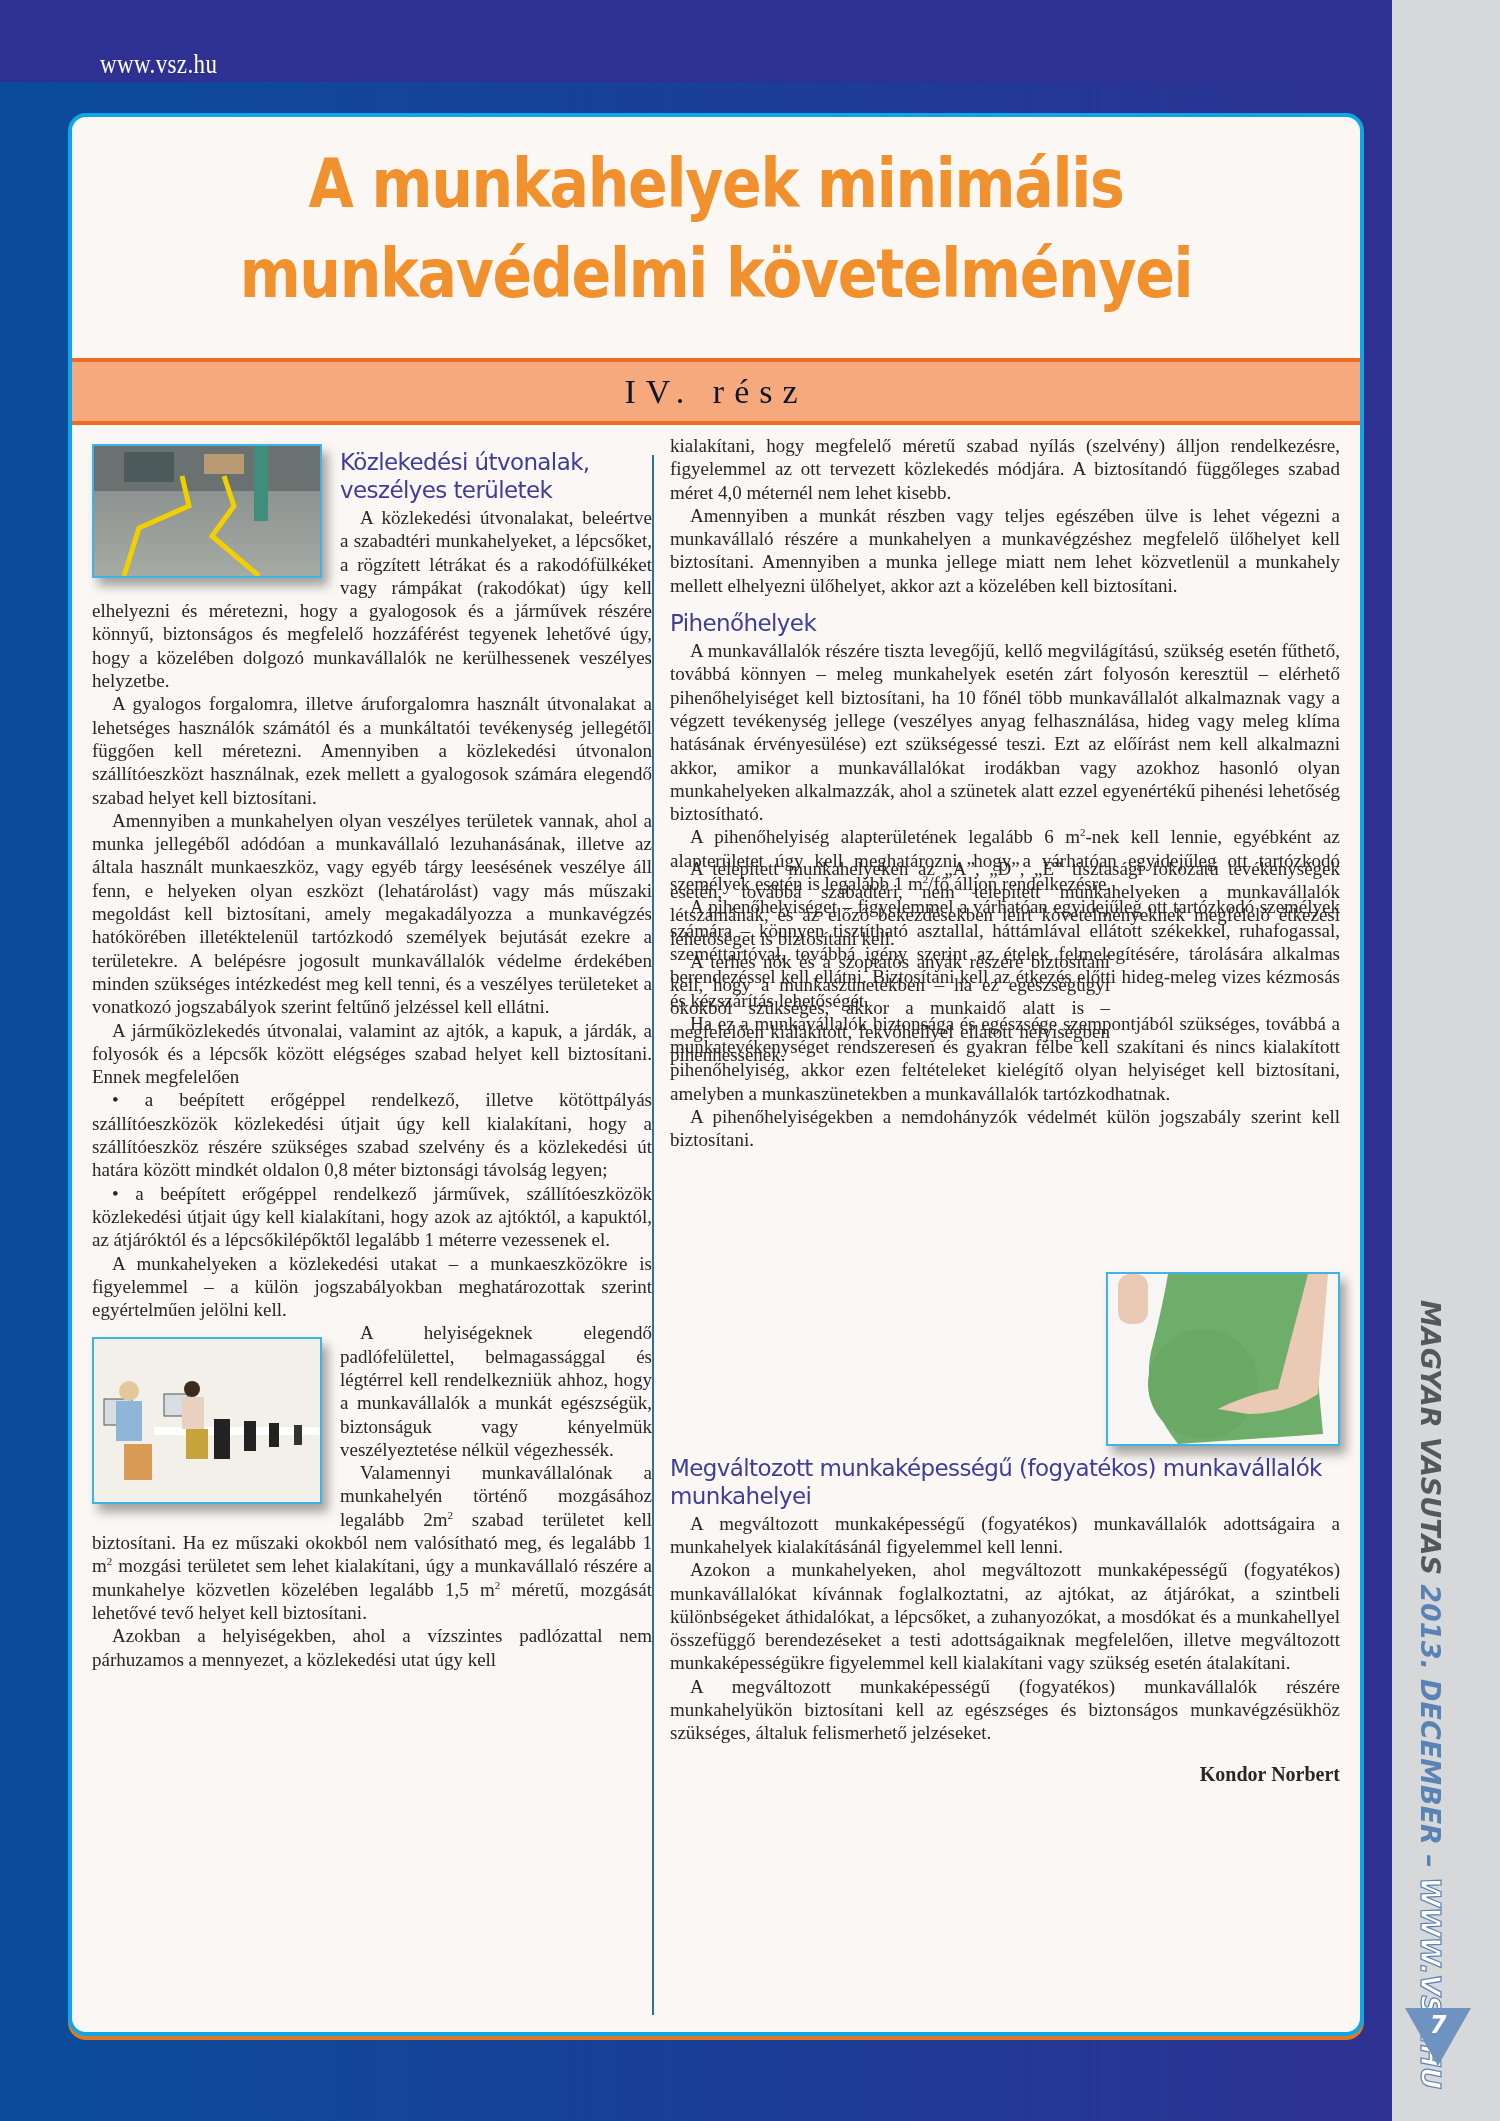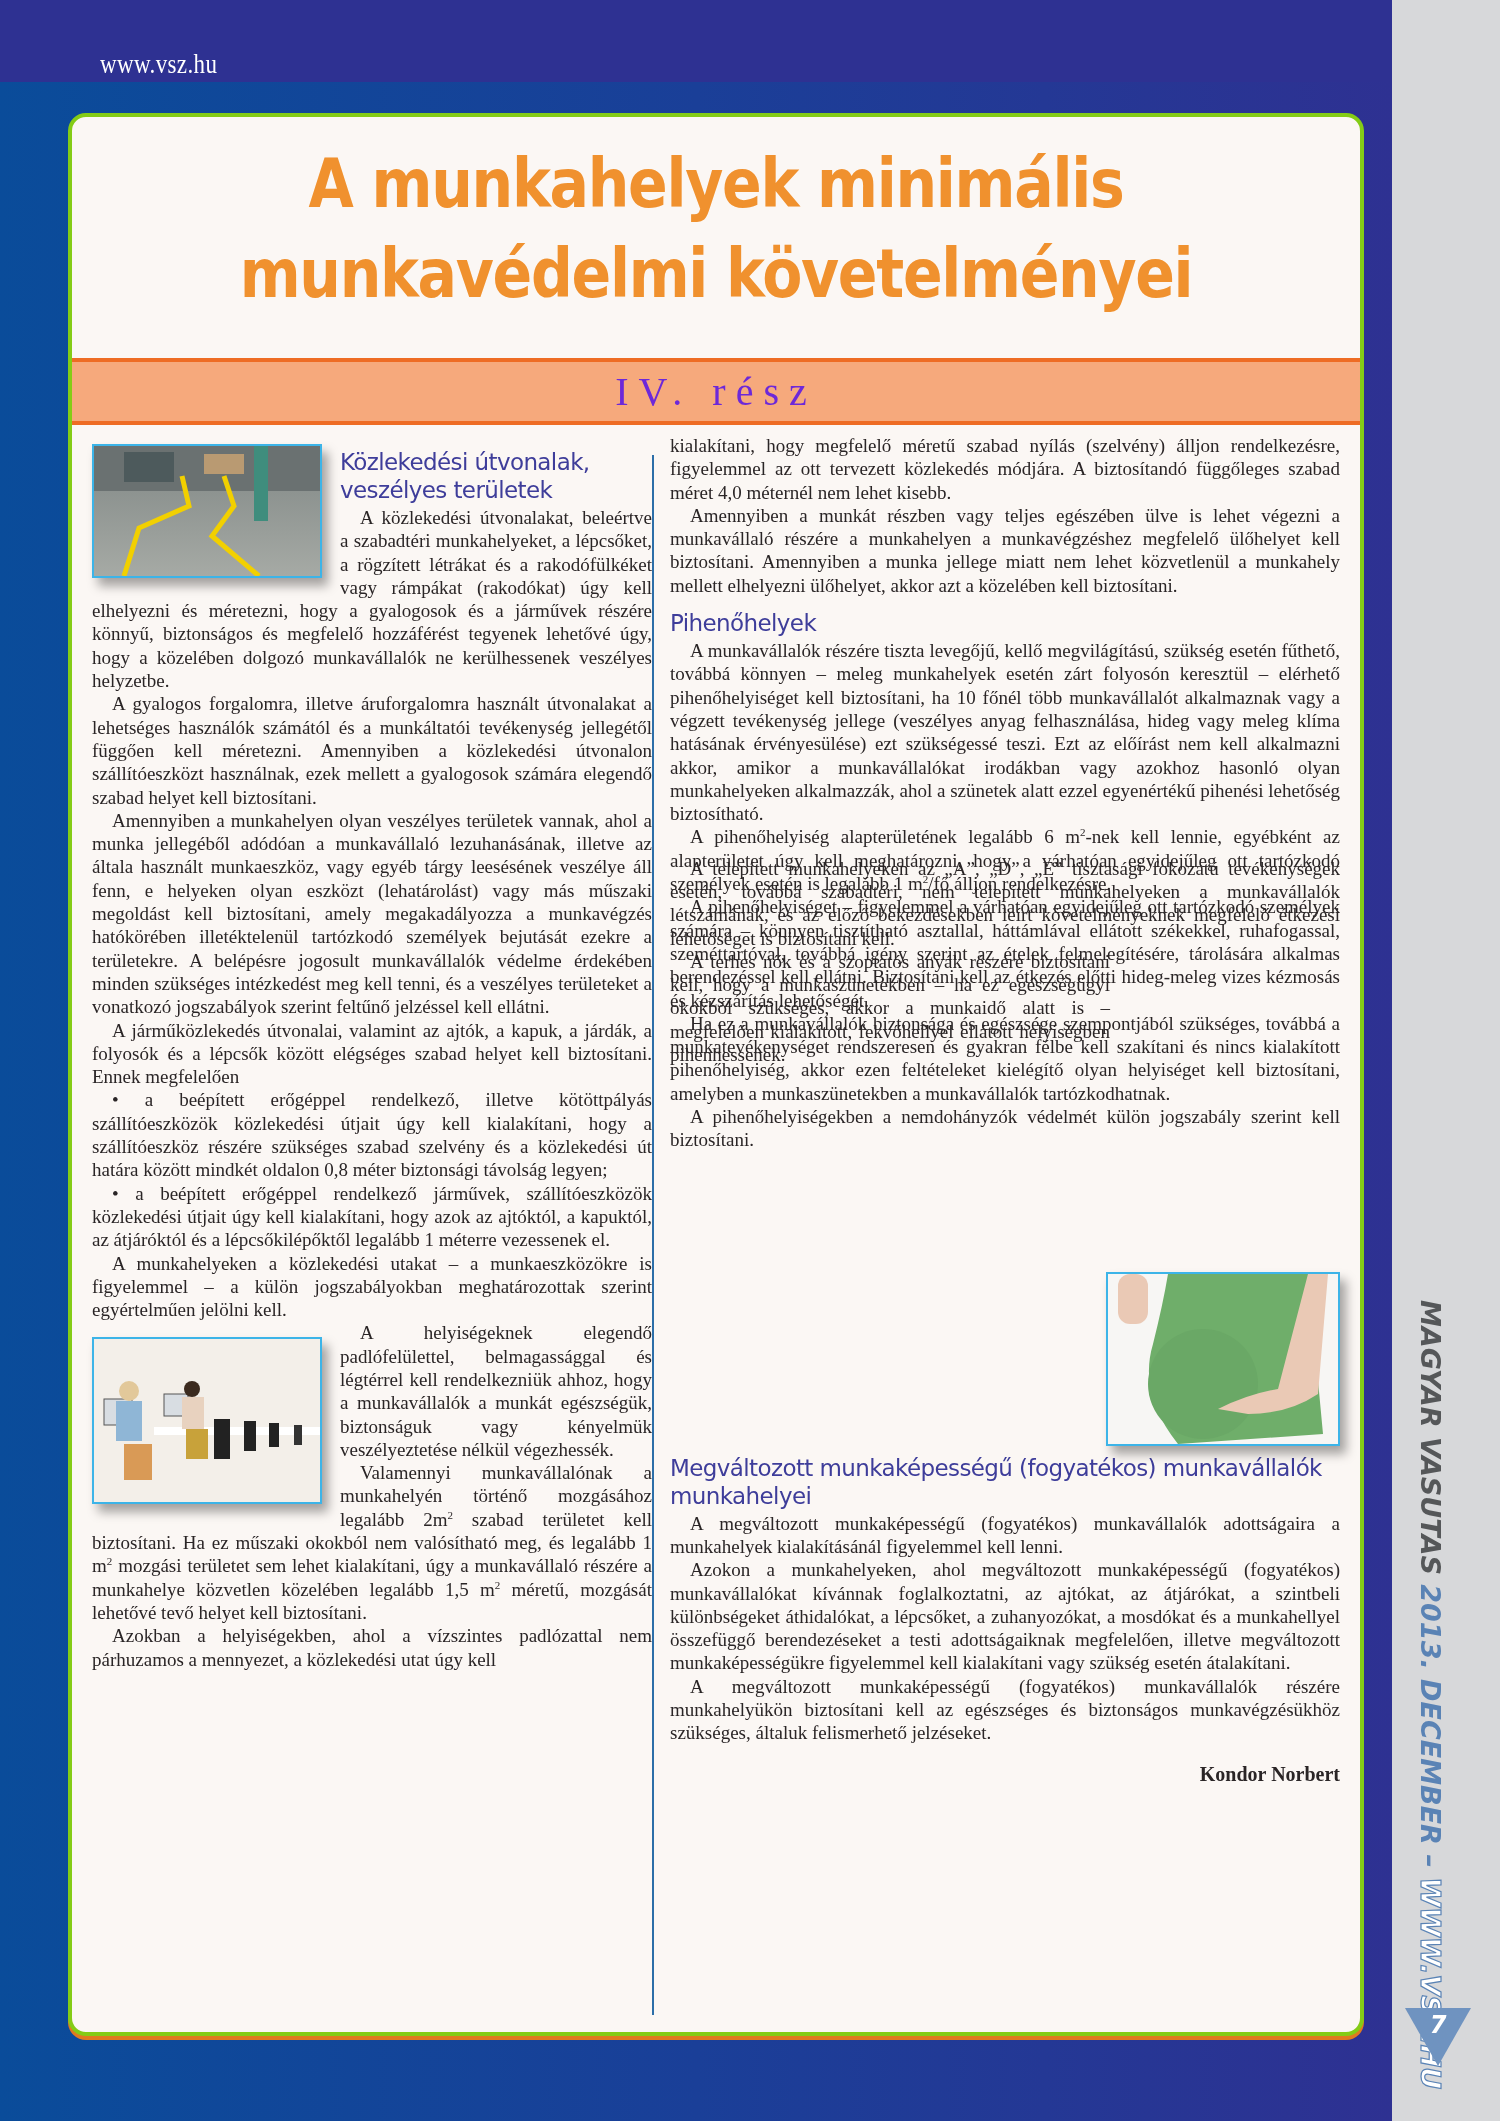--- a/index.html
+++ b/index.html
@@ -8,24 +8,24 @@
   .site-url { position: absolute; left: 100px; top: 48px; color: #ffffff; font-size: 28px; font-family: "Liberation Serif", serif; letter-spacing: 0.5px; transform: scaleX(0.82); transform-origin: left; }
   .mainband { position: absolute; left: 0; top: 82px; width: 1392px; height: 2039px; background: linear-gradient(90deg, #0a4c9a 0%, #1a3f98 50%, #2e3192 100%); }
   .sidebar { position: absolute; left: 1392px; top: 0; width: 108px; height: 2121px; background: #d7d8da; }
   .vertical-title { position: absolute; left: 1446px; top: 1300px; transform-origin: 0 0; transform: rotate(90deg); white-space: nowrap; font-family: "DejaVu Sans", sans-serif; font-weight: bold; font-style: italic; font-size: 27px; letter-spacing: 0px; }
   .vt-a { color: #555759; }
   .vt-b { color: #5a83b5; }
   .vt-c { color: #ffffff; -webkit-text-stroke: 1.2px #5a83b5; }
   .page-tri { position: absolute; left: 1405px; top: 2008px; width: 0; height: 0; border-left: 33px solid transparent; border-right: 33px solid transparent; border-top: 58px solid #6f93c0; }
   .page-num { position: absolute; left: 1424px; top: 2011px; width: 28px; text-align: center; color: #fff; font-family: "DejaVu Sans", sans-serif; font-weight: bold; font-style: italic; font-size: 24px; }
 
-  .panel { position: absolute; left: 68px; top: 113px; width: 1288px; height: 1915px; background: #fbf7f4; border: 4px solid #84cc16; border-radius: 18px; box-shadow: 0 4px 0 #e07a20; }
+  .panel { position: absolute; left: 68px; top: 113px; width: 1288px; height: 1915px; background: #fbf7f4; border: 4px solid #0ea5e9; border-radius: 18px; box-shadow: 0 4px 0 #e07a20; }
   .title { position: absolute; left: 0; top: 22px; width: 100%; text-align: center; color: #f0912e; font-family: "DejaVu Sans", sans-serif; font-weight: bold; font-size: 68px; line-height: 90px; letter-spacing: -1.5px; transform: scaleX(0.86); }
   .partbar { position: absolute; left: 0; top: 241px; width: 100%; height: 59px; background: #f6a97c; border-top: 4px solid #ee6c24; border-bottom: 4px solid #ee6c24; text-align: center; }
-  .partbar span { color: #6d28d9; font-size: 40px; line-height: 59px; letter-spacing: 10px; font-family: "Liberation Serif", serif; }
+  .partbar span { color: #0f172a; font-size: 34px; line-height: 59px; letter-spacing: 10px; font-family: "Liberation Serif", serif; }
 
   .col { position: absolute; font-size: 19px; line-height: 23.3px; color: #2a2526; text-align: justify; hyphens: manual; }
   .col-left { left: 20px; top: 327px; width: 560px; }
   .col-right { left: 598px; top: 317px; width: 670px; }
   .divider { position: absolute; left: 580px; top: 338px; width: 2px; height: 1560px; background: #2c6ea8; }
   .col p { margin: 0; text-indent: 20px; }
   .col p.noindent { text-indent: 0; }
   .col h2 { margin: 4px 0 2px; font-family: "DejaVu Sans", sans-serif; font-weight: normal; font-size: 23px; line-height: 28px; color: #3e3d9a; text-align: left; letter-spacing: -0.6px; }
   .fig { border: 2px solid #3cb4e8; box-shadow: 6px 8px 10px rgba(0,0,0,0.35); overflow: hidden; position: relative; }
   .fig-floor { float: left; width: 226px; height: 130px; margin: 0 18px 6px 0; background: linear-gradient(180deg, #777c7c 0%, #8d9390 35%, #a6aaa5 100%); }

